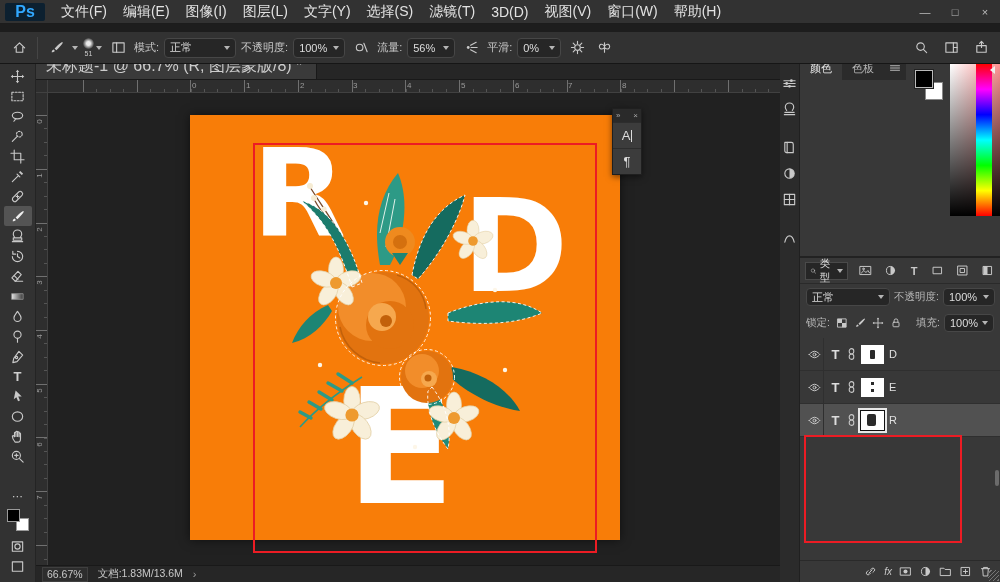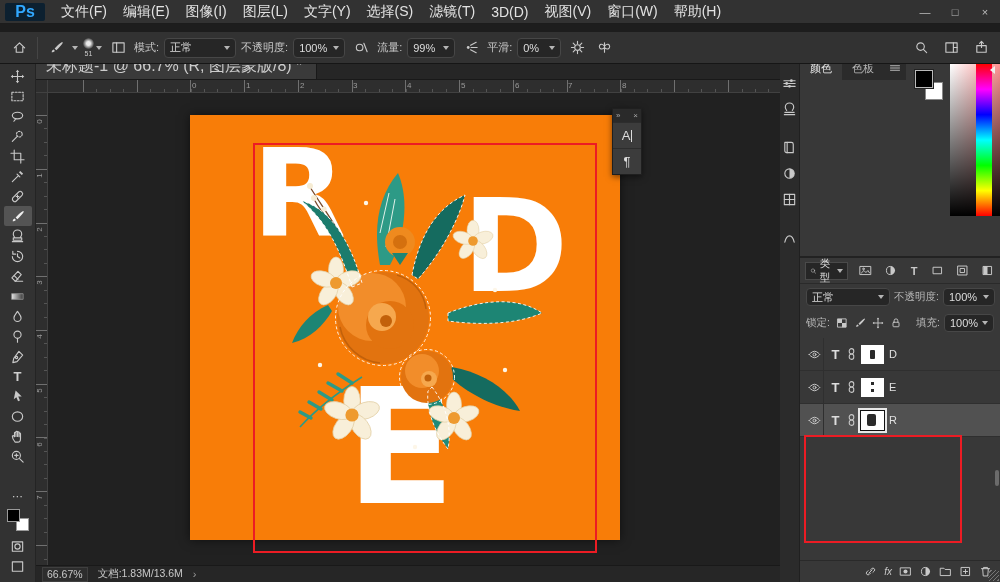--- a/index.html
+++ b/index.html
@@ -174,21 +174,21 @@
     <div class="caret"></div>
   </div>
   <div class="opt-icon">
     <svg class="ic" viewBox="0 0 16 16">
         <circle cx="6" cy="8" r="3.5"></circle>
         <path d="M10.5 3.5l3.5 9"></path>
       </svg>
   </div>
   <span class="opt-label">流量:</span>
   <div class="dropdown" style="width:48px">
-    <span>99%</span>
+    <span>56%</span>
     <div class="caret"></div>
   </div>
   <div class="opt-icon">
     <svg class="ic" viewBox="0 0 16 16">
         <circle class="fil" cx="4.5" cy="8" r="1.5"></circle>
         <path d="M7 5.5L13 2.5M7.5 8H14M7 10.5L13 13.5"></path>
       </svg>
   </div>
   <span class="opt-label">平滑:</span>
   <div class="dropdown" style="width:44px">

